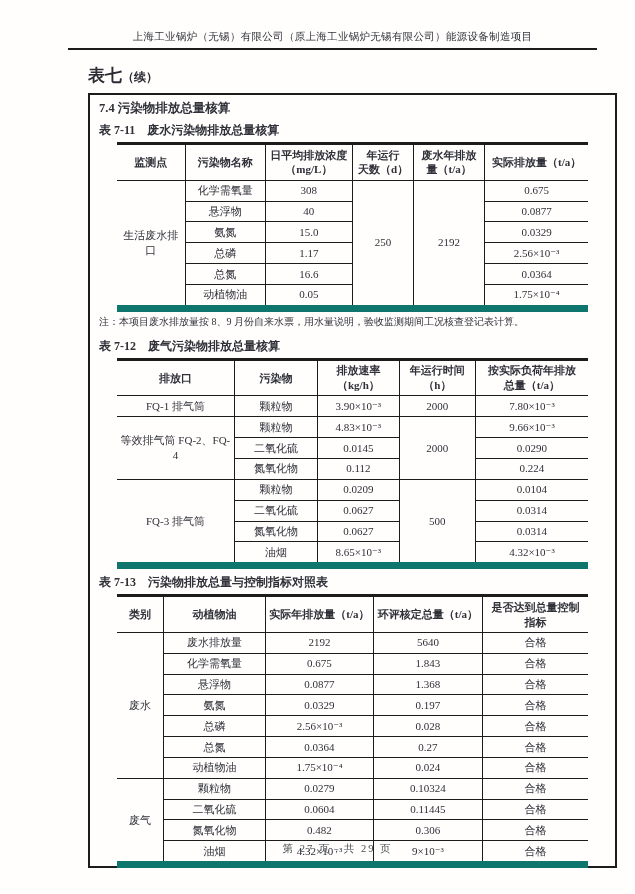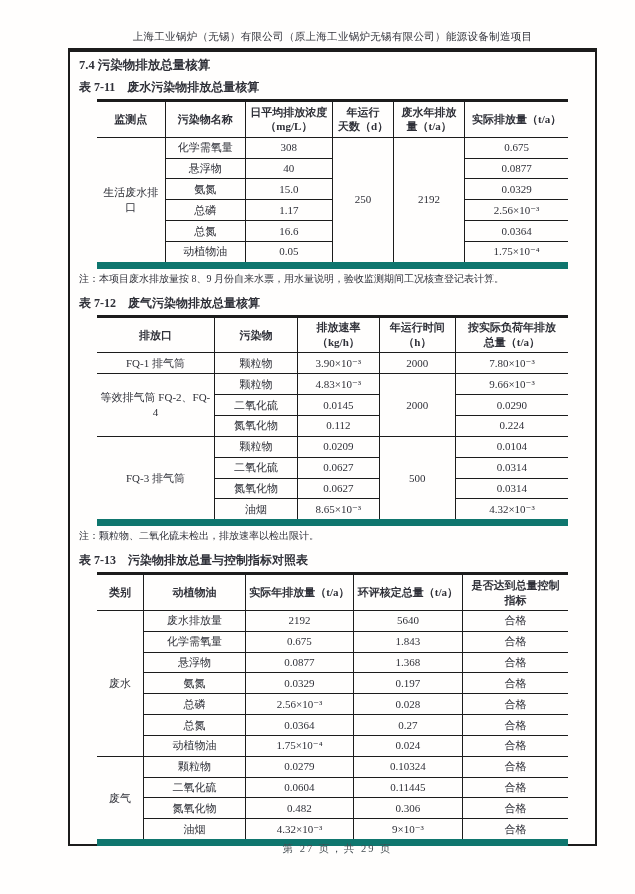--- a/index.html
+++ b/index.html
@@ -26,21 +26,21 @@
     height:0;
   }
   .section-title{
     margin:14px 0 6px 88px;
     font-size:17px;
     font-weight:bold;
     color:#2b2c33;
   }
   .section-title .suffix{font-size:12px;font-weight:bold;}
   .content-box{
-    margin-left:68px;
+    margin-left:88px;
     width:529px;
     box-sizing:border-box;
     border:2px solid #1c1c1c;
     padding:4px 9px 0 9px;
   }
   .subsection-title{
     font-size:12.5px;
     font-weight:bold;
     margin:1px 0 2px 0;
   }
@@ -87,20 +87,21 @@
   }
 </style>
 </head>
 <body>
 
 <div class="page">
 
   <div class="doc-header">上海工业锅炉（无锡）有限公司（原上海工业锅炉无锡有限公司）能源设备制造项目</div>
   <div class="header-rule"></div>
 
+  <div class="section-title"><span>表七</span><span class="suffix">（续）</span></div>
 
   <div class="content-box">
 
     <div class="subsection-title">7.4 污染物排放总量核算</div>
 
     <div class="tbl-caption">表 7-11　废水污染物排放总量核算</div>
 
     <table class="t11">
       <colgroup>
         <col style="width:14.5%">
@@ -227,21 +228,20 @@
           <td>0.0314</td>
         </tr>
         <tr>
           <td>油烟</td>
           <td>8.65×10⁻³</td>
           <td>4.32×10⁻³</td>
         </tr>
       </tbody>
     </table>
 
-    <div class="note">注：颗粒物、二氧化硫未检出，排放速率以检出限计。</div>
 
     <div class="tbl-caption">表 7-13　污染物排放总量与控制指标对照表</div>
 
     <div class="box-t13-wrap">
     <table class="t13">
       <colgroup>
         <col style="width:10%">
             <col style="width:21.5%">
             <col style="width:23%">
         <col style="width:23%">

